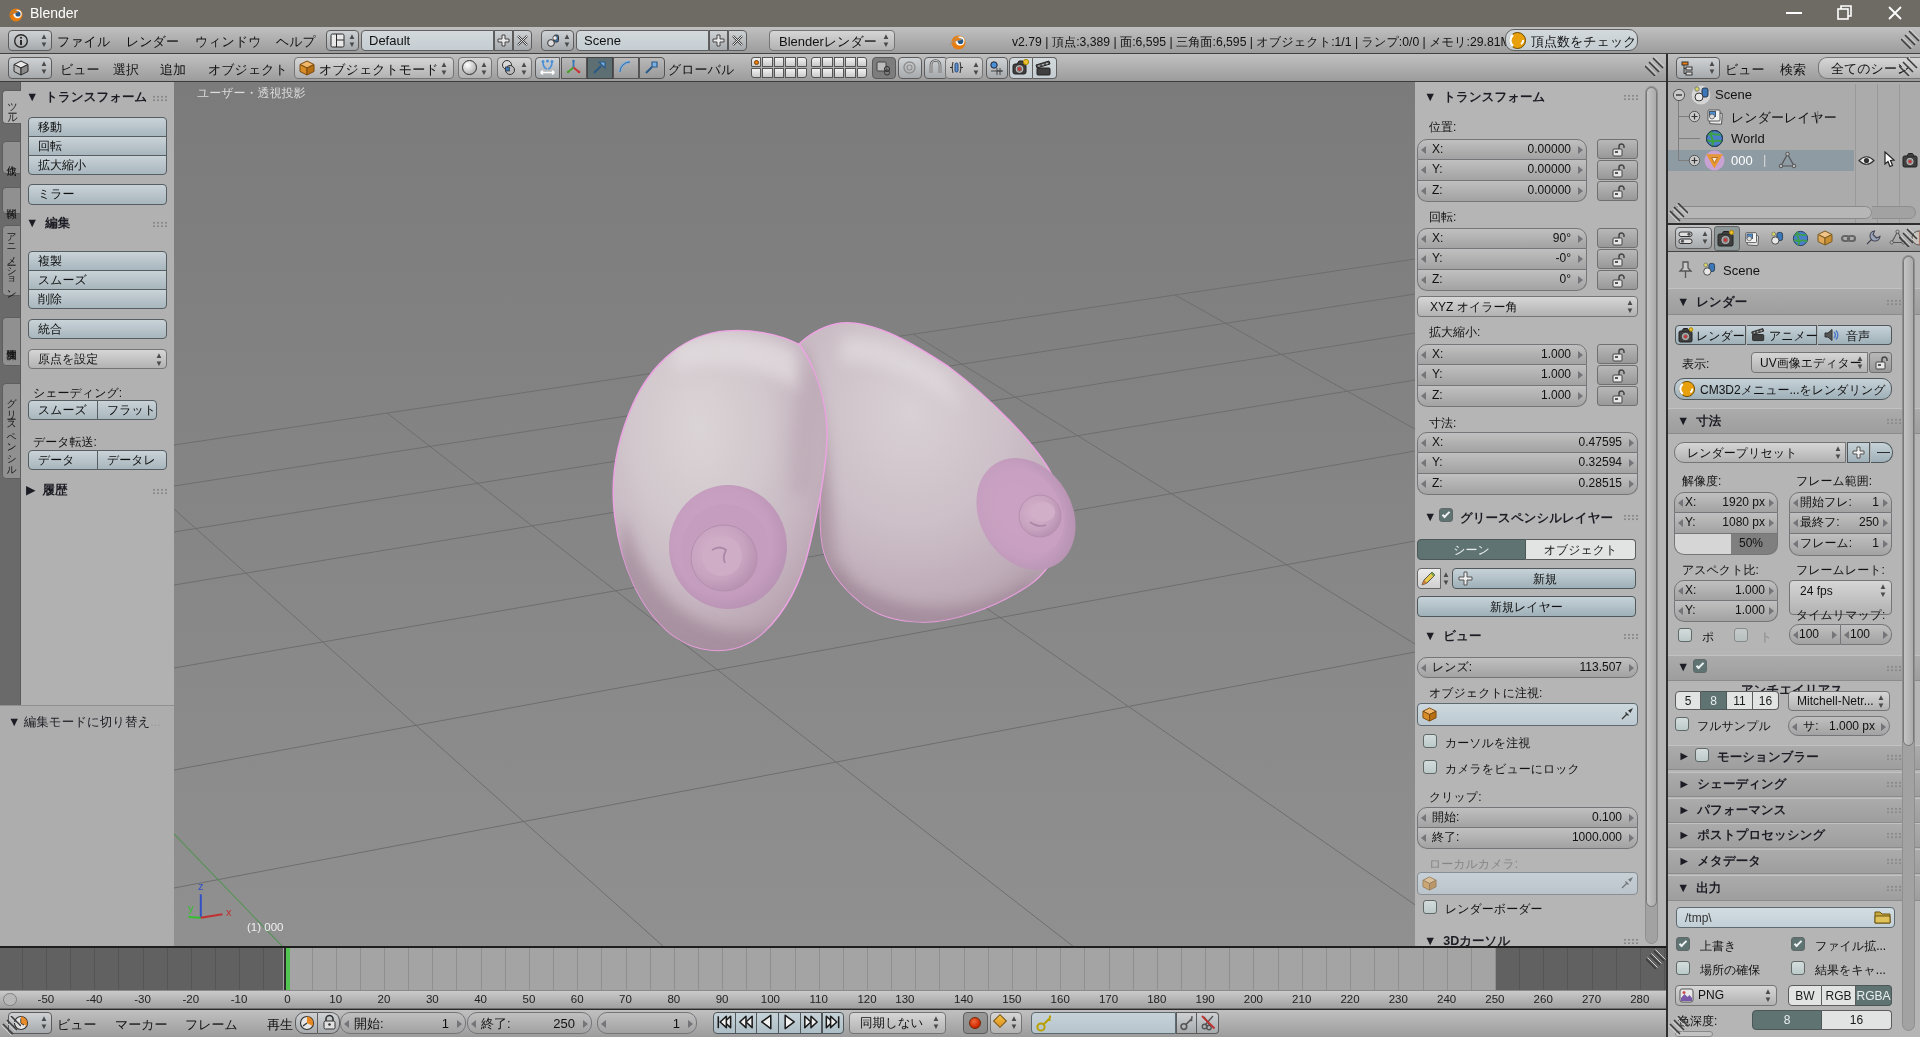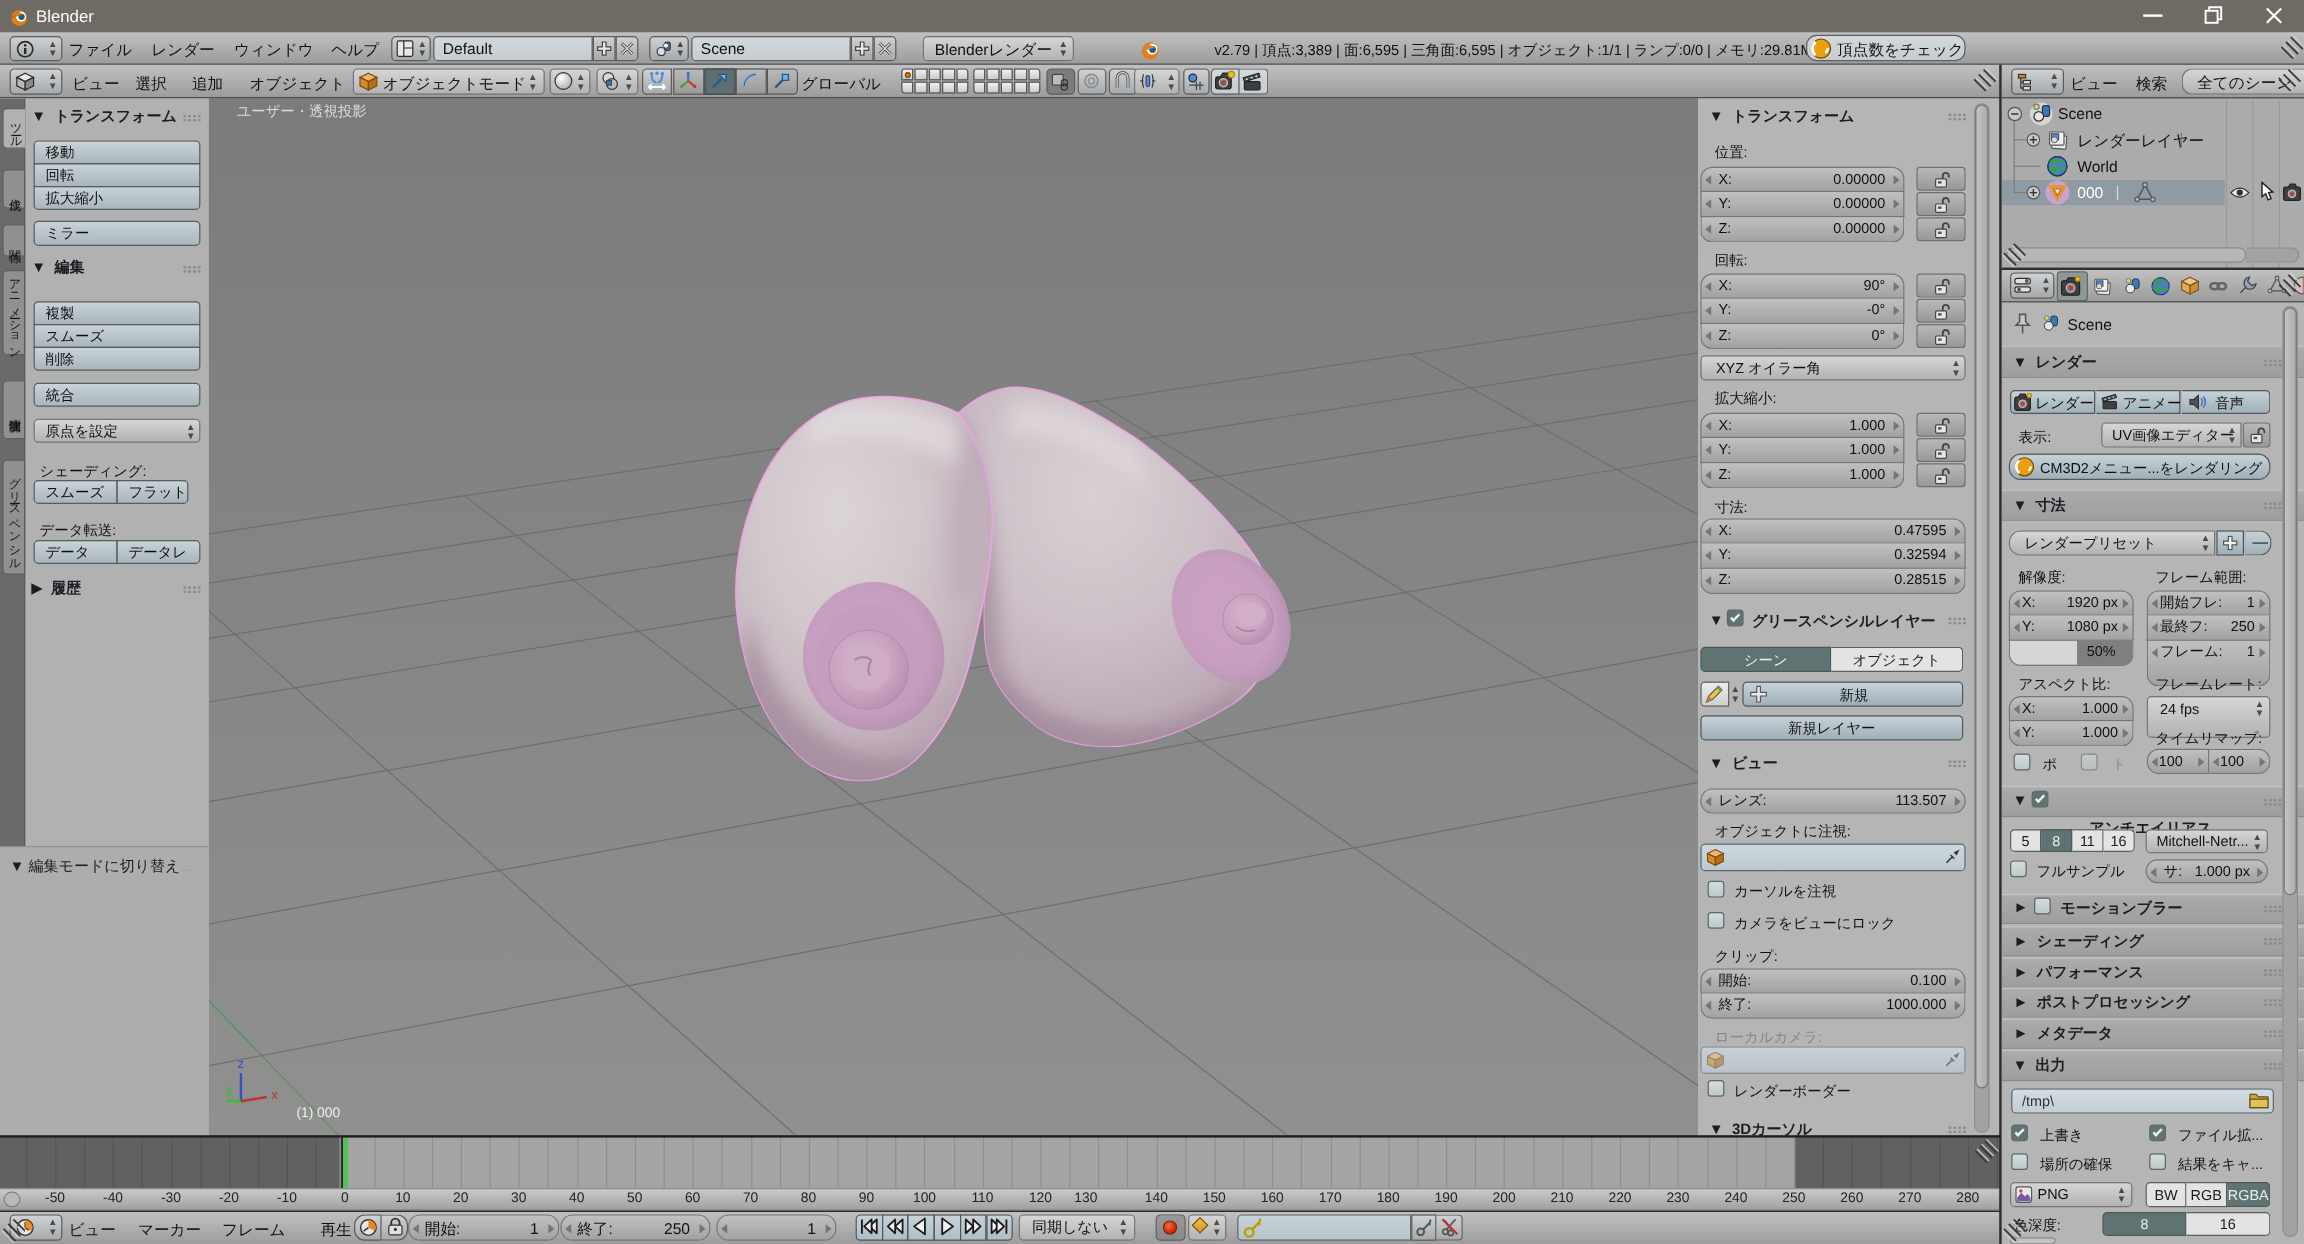--- a/index.html
+++ b/index.html
@@ -833,21 +833,21 @@
         <span class="lab" style="left:10px;">開始フレ:</span>
         <span class="val" style="right:12px;">1</span>
         <span class="ra"></span>
       </div>
  <div class="pfld" style="left:121px;top:288px;width:103px;height:21px;border-top:none;">
         <span class="la"></span>
         <span class="lab" style="left:10px;">最終フ:</span>
         <span class="val" style="right:12px;">250</span>
         <span class="ra"></span>
       </div>
- <div class="pfld" style="left:121px;top:309px;width:103px;height:38px;border-top:none;border-radius:0 0 10px 10px;">
+ <div class="pfld" style="left:121px;top:309px;width:103px;height:22px;border-top:none;border-radius:0 0 10px 10px;">
         <span class="la"></span>
         <span class="lab" style="left:10px;">フレーム:</span>
         <span class="val" style="right:12px;">1</span>
         <span class="ra"></span>
       </div>
  <div class="abs" style="left:14px;top:337px;">アスペクト比:</div>
  <div class="abs" style="left:128px;top:337px;">フレームレート:</div>
  <div class="pfld" style="left:6px;top:355px;width:104px;height:21px;border-radius:10px 10px 0 0;">
         <span class="la"></span>
         <span class="lab" style="left:10px;">X:</span>

